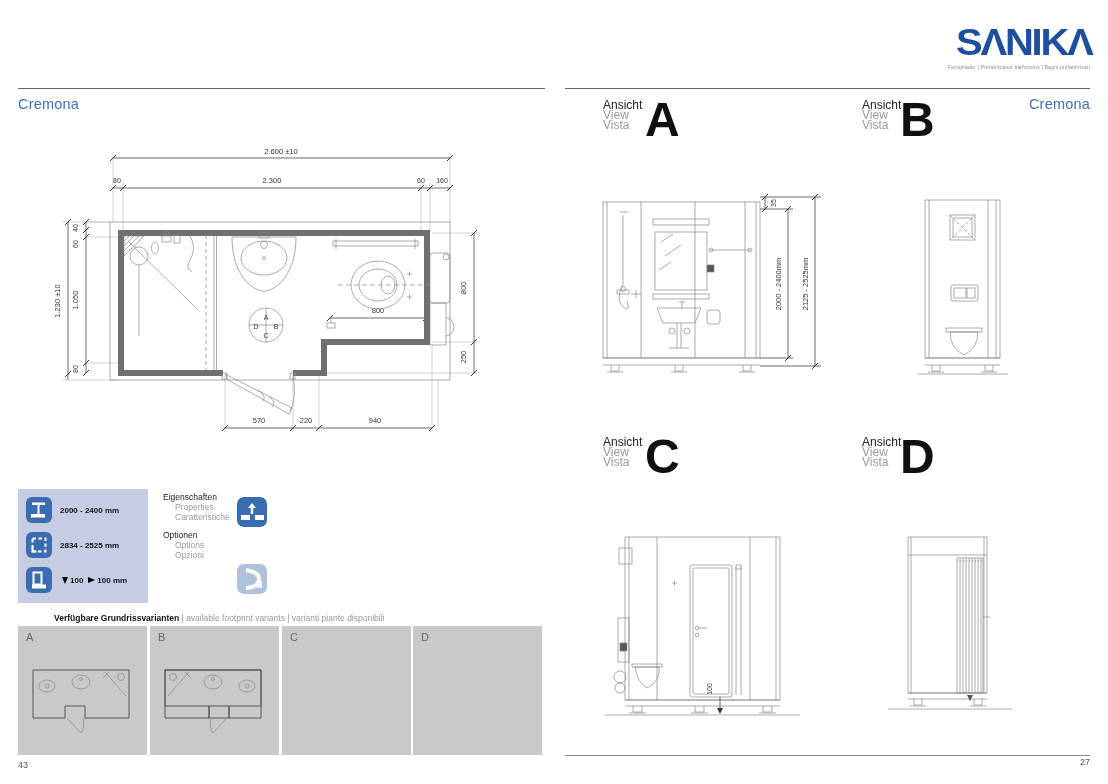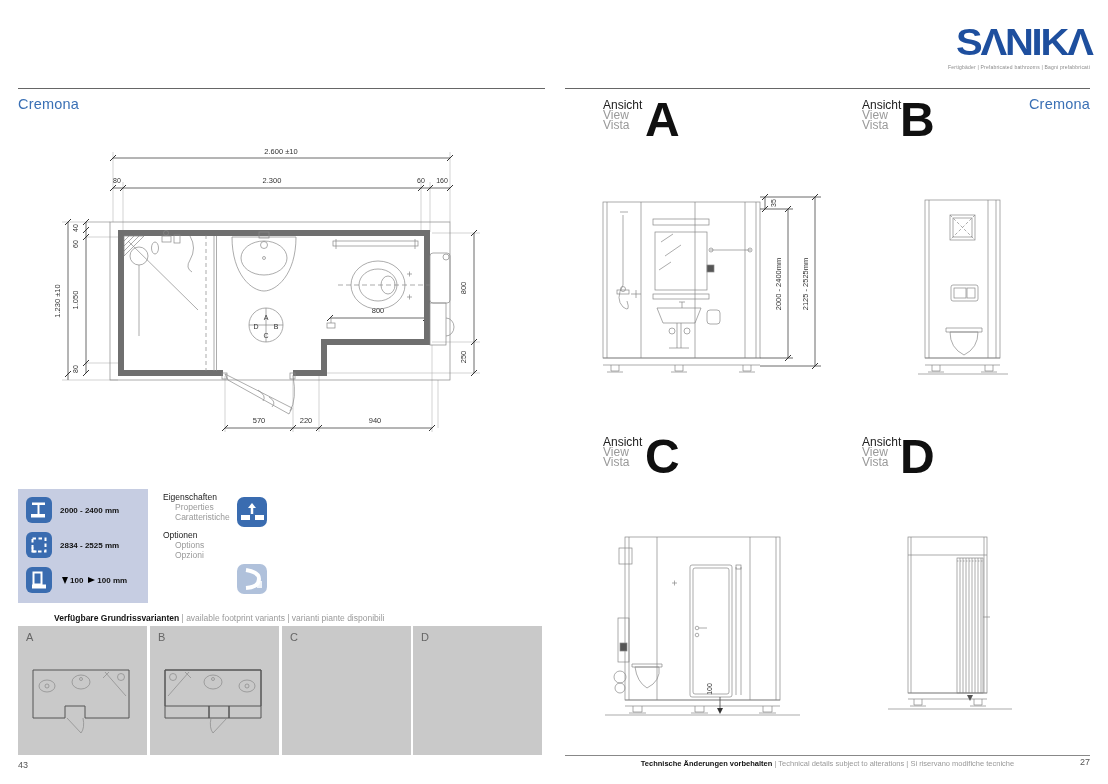--- a/index.html
+++ b/index.html
@@ -422,22 +422,15 @@
       <path d="M103,92 h7"></path>
 
       <path d="M28,168 H107 M28,174 H107"></path>
       <path d="M34,174 v6 h8 v-6 M94,174 v6 h8 v-6"></path>
       <path d="M30,181 h16 M90,181 h16 M8,184 H132"></path>
     </g>
     <path d="M87,170 l3,6 l3,-6 z" fill="#555"></path>
   </svg>
 
   <div class="abs rule" style="left:565px;top:755px;width:525px;border-top-color:#888;"></div>
-  <div class="abs footer" style="left:565px;top:759px;width:525px;">
-    <b>Technische Änderungen vorbehalten</b>
-    <span> | </span>
-    <span>Technical details subject to alterations</span>
-    <span> | </span>
-    <span>Si riservano modifiche tecniche</span>
-  </div>
   <div class="abs pagenum" style="right:18px;top:757px;">27</div>
 
 </div>
 
 </body></html>

